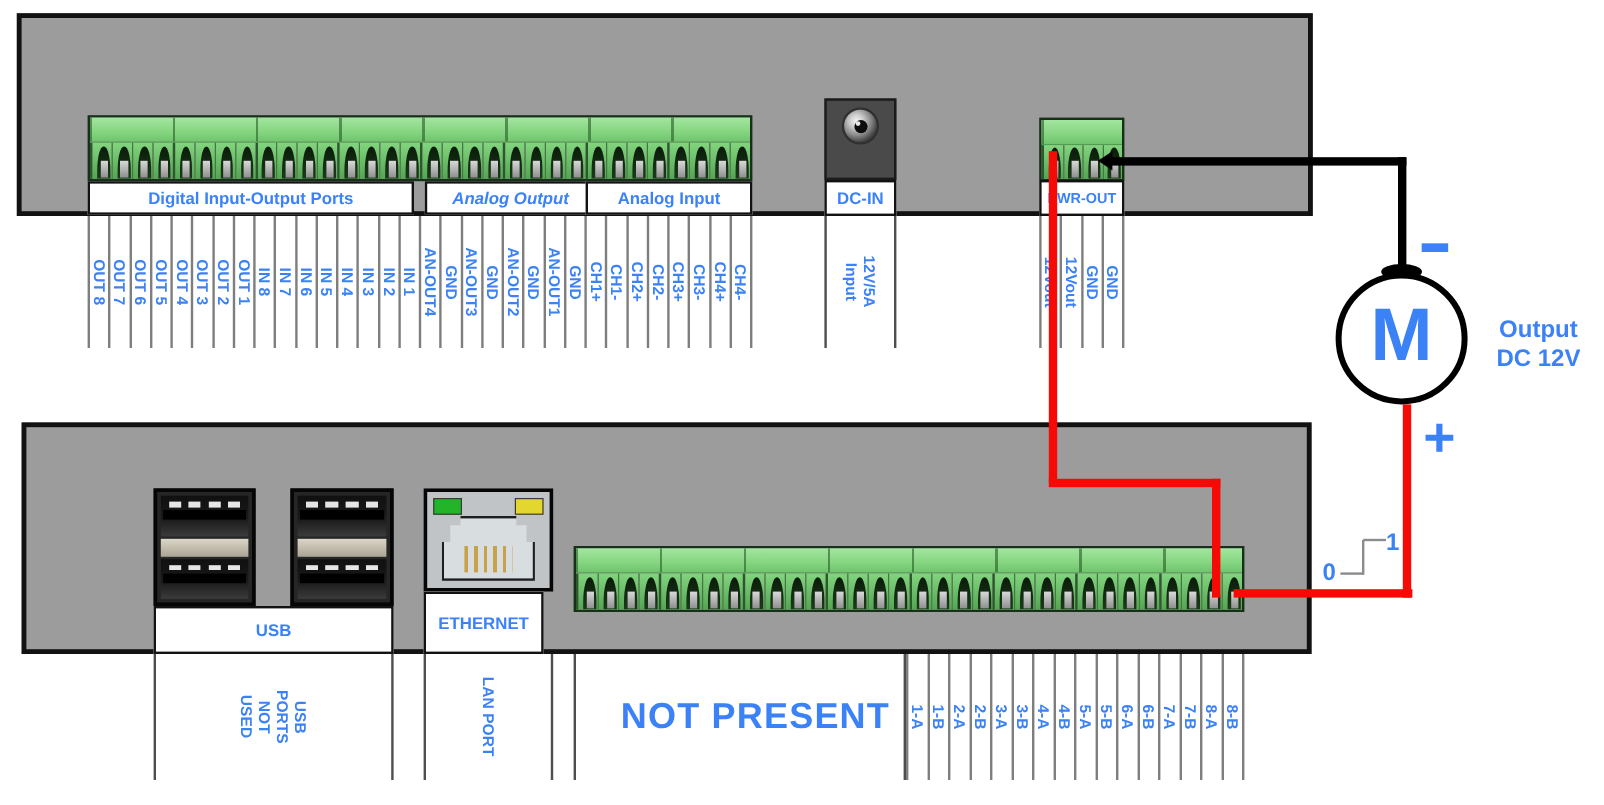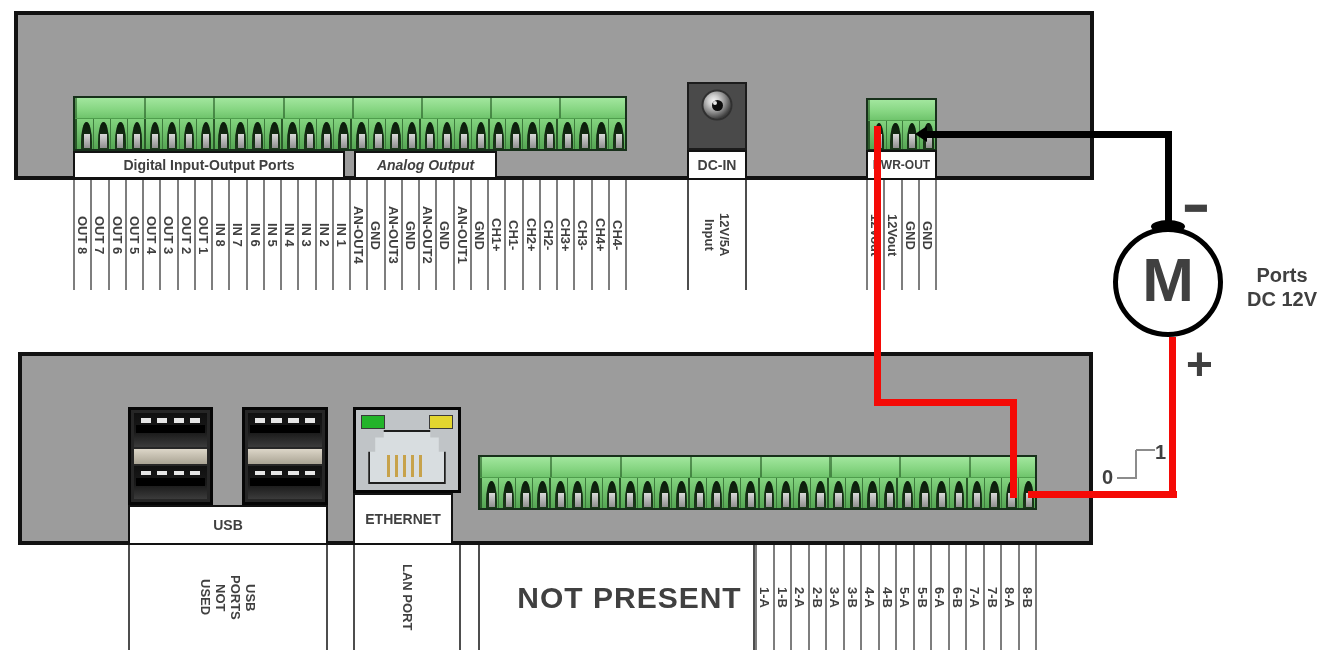--- a/index.html
+++ b/index.html
@@ -1,17 +1,17 @@
 <!DOCTYPE html>
 <html><head>
 <meta charset="utf-8">
 <style>
   html,body{margin:0;padding:0;background:#fff;}
   .stage{position:relative;width:1337px;height:671px;background:#fff;overflow:hidden;
-         font-family:"Liberation Sans",sans-serif;color:#404040;}
+         font-family:"Liberation Sans",sans-serif;color:#3b82f6;}
   
   .panel{position:absolute;background:#9c9c9c;border:4px solid #121212;box-sizing:border-box;z-index:1;}
   
   .tblock{position:absolute;box-sizing:border-box;border:2px solid #17301a;display:flex;flex-direction:column;z-index:2;--mod:69px;}
   .tb-top{height:42%;box-sizing:border-box;border-bottom:1px solid #4f9e4d;
     background:repeating-linear-gradient(90deg,rgba(38,92,37,.6) 0 2px,rgba(0,0,0,0) 2px var(--mod)),
                linear-gradient(180deg,#a2e69e 0%,#85d581 60%,#6fc46c 100%);}
   .tb-cells{flex:1;display:flex;}
   .tcell{flex:1;position:relative;background:linear-gradient(180deg,#83d47f,#55a653);border-left:1px solid #3e7b3d;overflow:hidden;}
   .tcell:first-child{border-left:none;}
@@ -125,20 +125,23 @@
       <div class="jackhole"></div>
     </div>
   </div>
 
   <div class="secbox" style="left:73px;top:151px;width:272px;height:28px;">
     <span>Digital Input-Output Ports</span>
   </div>
   <div class="secbox" style="left:354px;top:151px;width:143px;height:28px;font-style:italic;">
     <span>Analog Output</span>
   </div>
+  <div class="secbox" style="left:488px;top:151px;width:139px;height:28px;">
+    <span>Analog Input</span>
+  </div>
   <div class="secbox" style="left:687px;top:150px;width:60px;height:30px;">
     <span>DC-IN</span>
   </div>
   <div class="secbox" style="left:866px;top:150px;width:71px;height:30px;font-size:12px;">
     <span>PWR-OUT</span>
   </div>
 
   <div class="labelcols" style="left:73px;top:180px;width:554px;height:110px;">
       <div class="lcol">
         <span class="vtext">OUT 8</span>
@@ -427,21 +430,21 @@
   <div class="wire" style="left:874px;top:126px;width:7px;height:276px;background:#f50a06;"></div>
   <div class="wire" style="left:874px;top:399px;width:143px;height:7px;background:#f50a06;"></div>
   <div class="wire" style="left:1010px;top:399px;width:7px;height:99px;background:#f50a06;"></div>
 
   <div class="wire" style="left:1028px;top:491px;width:149px;height:7px;background:#f50a06;"></div>
   <div class="wire" style="left:1169px;top:337px;width:7px;height:161px;background:#f50a06;"></div>
 
   <div class="motor">
     <span>M</span>
   </div>
-  <div class="motor-label">Ports
+  <div class="motor-label">Output
 DC 12V</div>
   <div class="pol" style="left:1183px;top:185px;font-size:44px;transform:scaleY(1.5);">−</div>
   <div class="pol" style="left:1186px;top:341px;font-size:46px;">+</div>
 
   <div class="signum" style="left:1102px;top:466px;">0</div>
   <div class="sigline" style="left:1117px;top:477px;width:19px;height:2px;"></div>
   <div class="sigline" style="left:1135px;top:450px;width:2px;height:29px;"></div>
   <div class="sigline" style="left:1136px;top:449px;width:19px;height:2px;"></div>
   <div class="signum" style="left:1155px;top:441px;">1</div>
 

